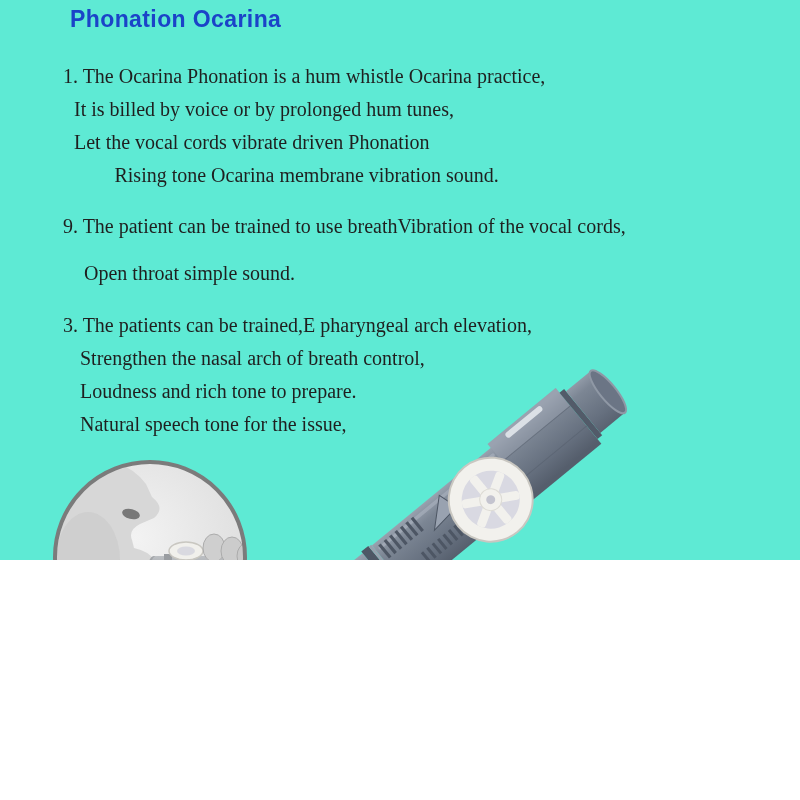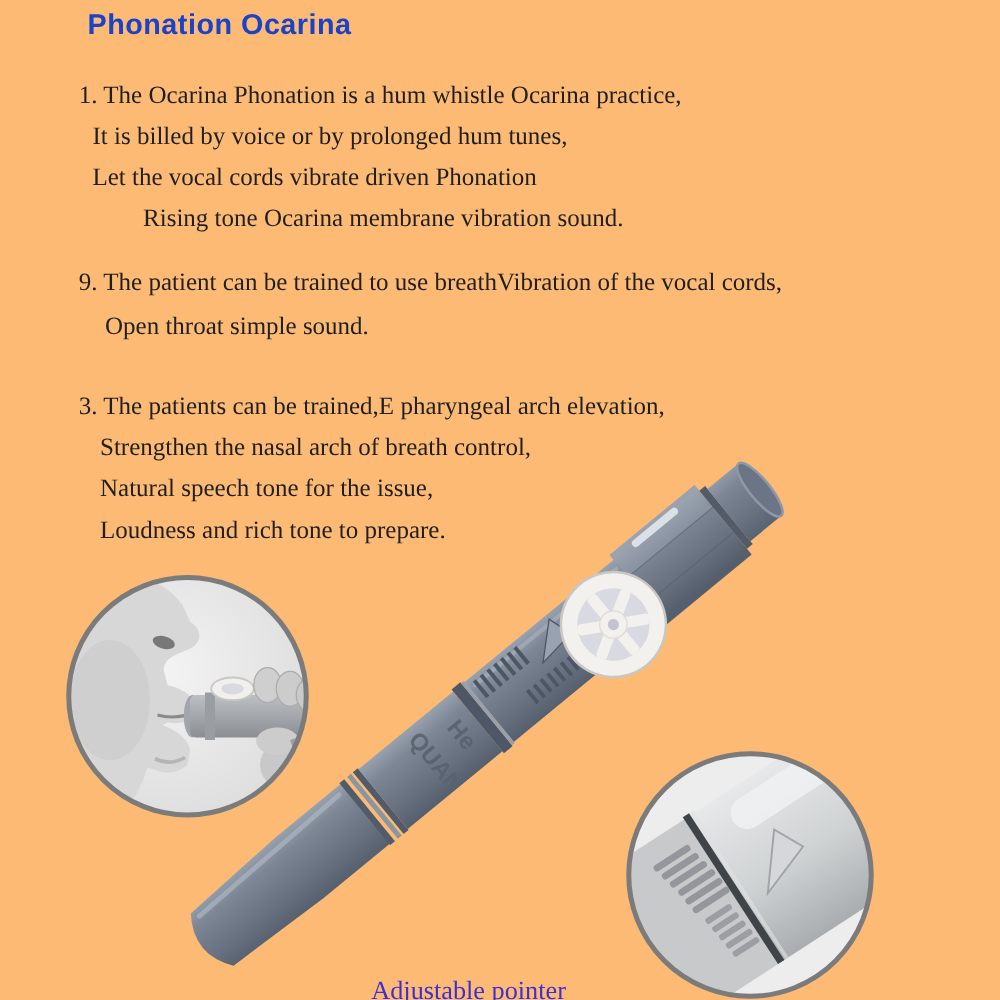--- a/index.html
+++ b/index.html
@@ -1,27 +1,27 @@
 <!DOCTYPE html>
 <html><head>
 <meta charset="utf-8">
 <style>
   html,body{margin:0;padding:0;background:#fff;}
-  .page{position:relative;width:800px;height:800px;background:#fdba74;overflow:hidden;
+  .page{position:relative;width:800px;height:560px;background:#5eead4;overflow:hidden;
         font-family:"Liberation Serif",serif;}
   .title{position:absolute;left:70px;top:6px;margin:0;
          font-family:"Liberation Sans",sans-serif;font-size:23px;font-weight:bold;
          color:#1b43c8;letter-spacing:.4px;}
   .para{position:absolute;left:63px;color:#1f1f1f;font-size:20px;white-space:nowrap;}
   .p1{top:60px;line-height:33px;}
   .p2{top:209px;line-height:35px;}
   .p3{top:309px;line-height:33px;}
   .ind-a{padding-left:11px;}
   .ind-b{padding-left:5px;text-align:center;}
-  .ind-c{padding-left:21px;}
+  .ind-c{padding-left:21px;margin-top:12px;}
   .ind-d{padding-left:17px;}
   .photo{position:absolute;left:0;top:0;}
   .caption{position:absolute;left:297px;top:780px;font-size:21px;color:#3c2fd6;z-index:5;}
 </style>
 </head>
 <body>
 
 <div class="page">
 
   <h1 class="title">Phonation Ocarina</h1>
@@ -34,22 +34,22 @@
   </div>
 
   <div class="para p2">
     <div class="tline">9. The patient can be trained to use breathVibration of the vocal cords,</div>
     <div class="tline ind-c">Open throat simple sound.</div>
   </div>
 
   <div class="para p3">
     <div class="tline">3. The patients can be trained,E pharyngeal arch elevation,</div>
     <div class="tline ind-d">Strengthen the nasal arch of breath control,</div>
+    <div class="tline ind-d">Loudness and rich tone to prepare.</div>
     <div class="tline ind-d">Natural speech tone for the issue,</div>
-    <div class="tline ind-d">Loudness and rich tone to prepare.</div>
   </div>
 
   <svg class="photo" width="800" height="800" viewBox="0 0 800 800">
     <defs>
       <linearGradient id="gTube" x1="0" y1="-32" x2="0" y2="32" gradientUnits="userSpaceOnUse">
         <stop offset="0" stop-color="#9aa3b0"></stop>
         <stop offset="0.25" stop-color="#7c8694"></stop>
         <stop offset="0.7" stop-color="#66707f"></stop>
         <stop offset="1" stop-color="#555e6c"></stop>
       </linearGradient>

